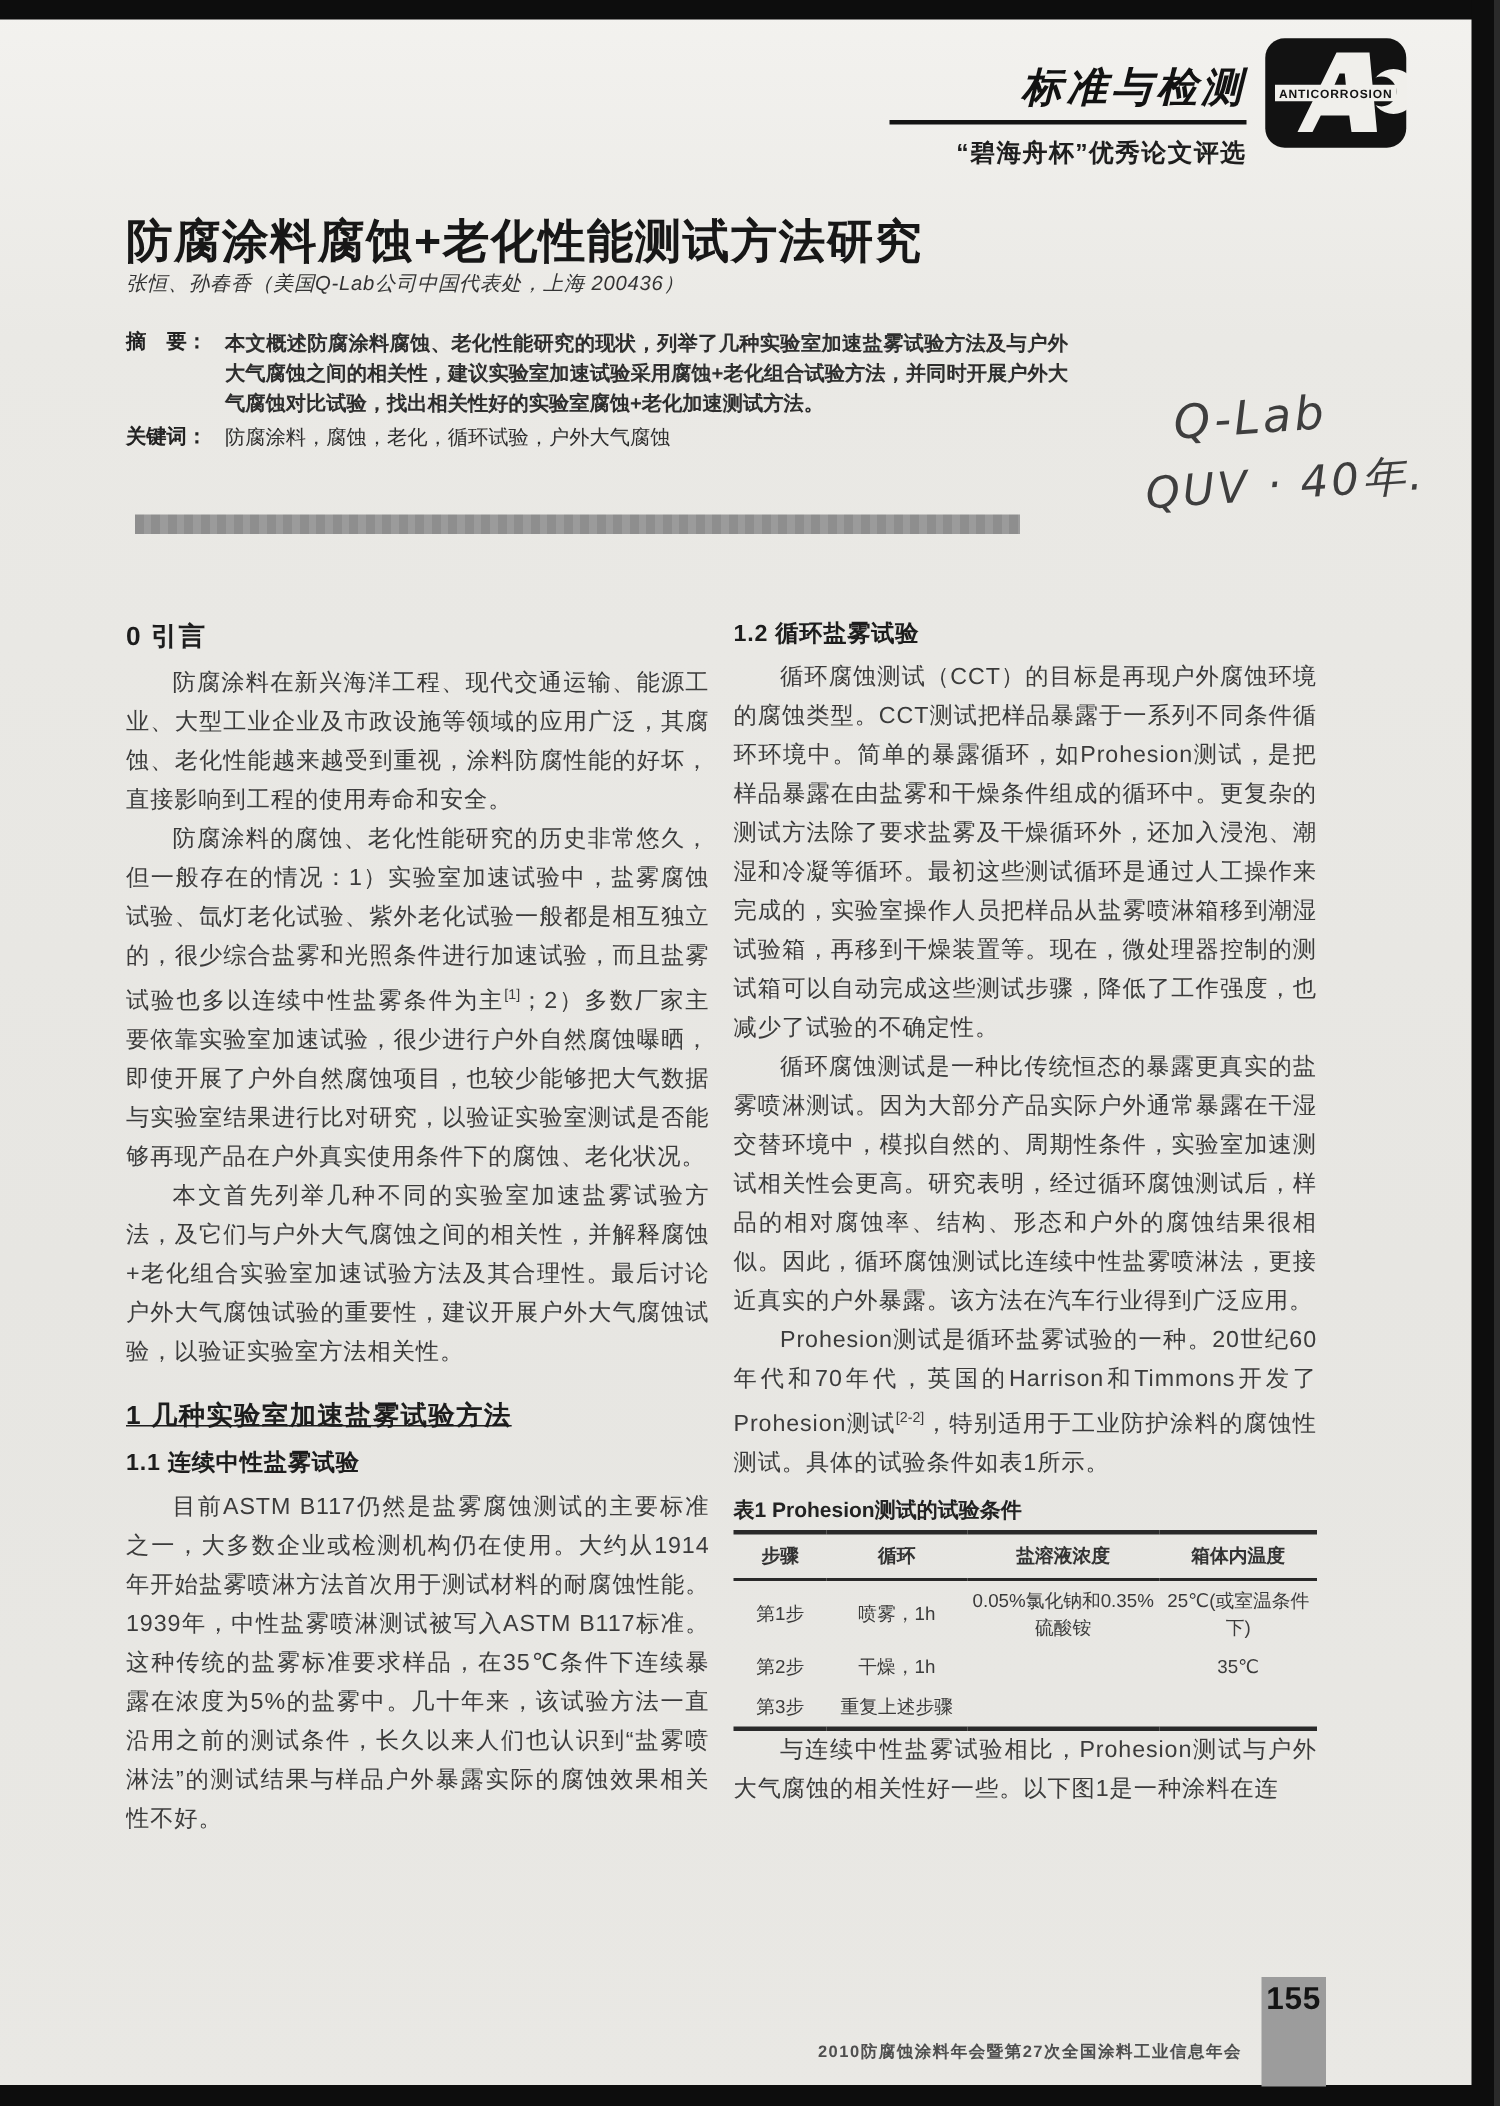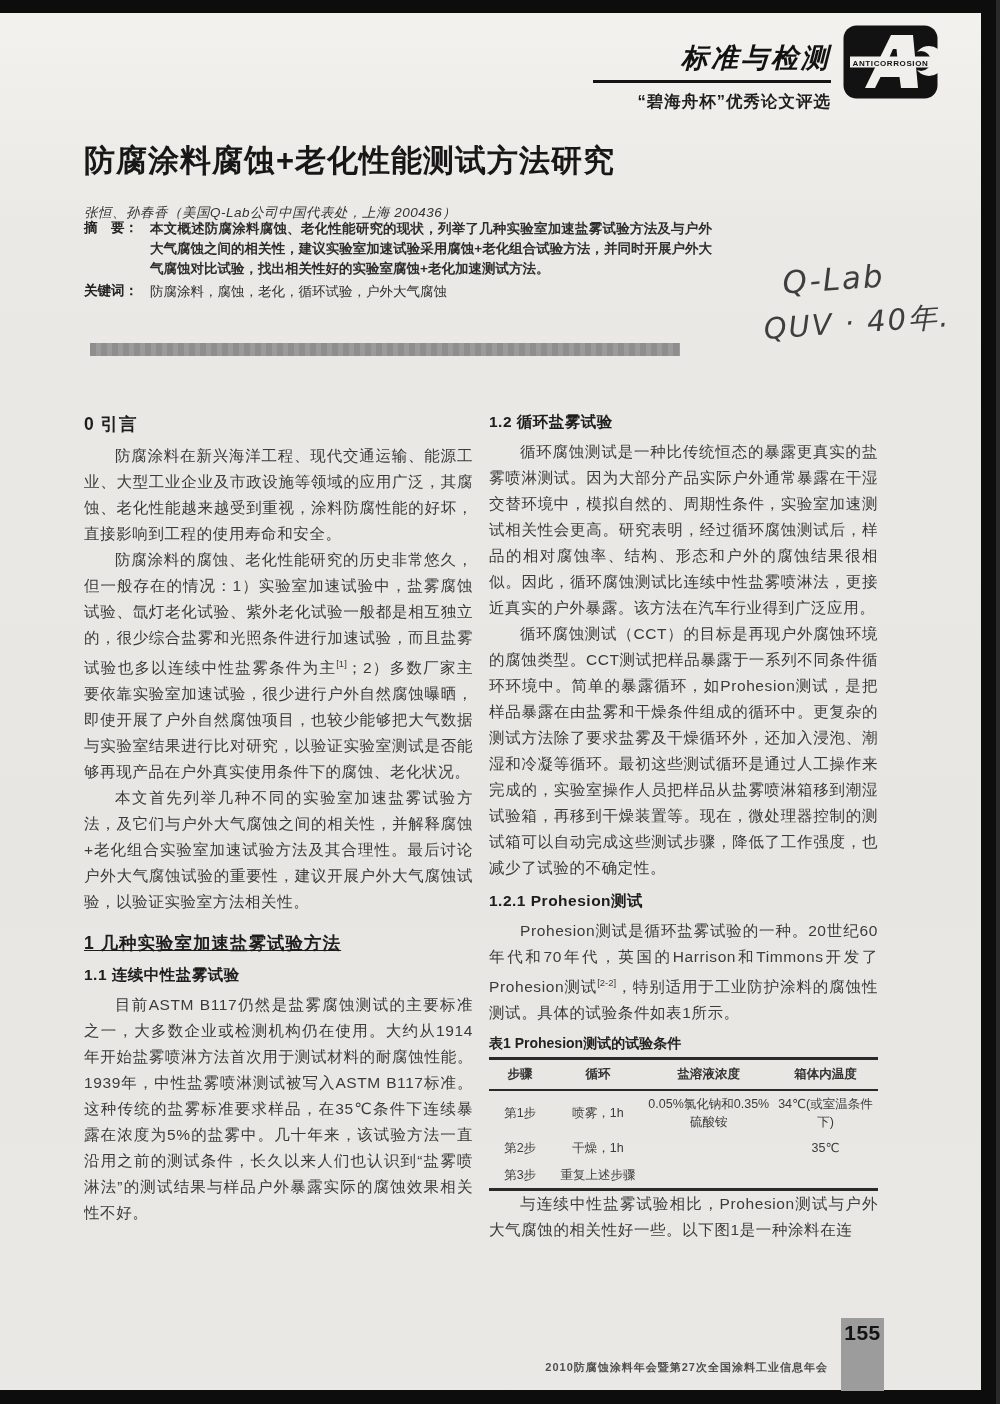--- a/index.html
+++ b/index.html
@@ -26,21 +26,21 @@
   .masthead-rule { width:238px; height:3px; background:#141414; margin:4px 0 8px auto; }
   .masthead-tagline { font-size:16.5px; font-weight:800; color:#1e1e1e; letter-spacing:1px; white-space:nowrap; }
   .logo-box { position:absolute; top:25px; right:58px; width:95px; height:74px; }
 
   
   .article-title {
     position:absolute; top:140px; left:84px; width:720px;
     font-size:31px; font-weight:800; color:#171717; letter-spacing:1px; white-space:nowrap;
   }
   .authors {
-    position:absolute; top:204px; left:84px;
+    position:absolute; top:180px; left:84px;
     font-size:13.5px; font-style:italic; color:#333; letter-spacing:0.5px;
   }
   .front-matter { position:absolute; top:219px; left:84px; width:628px; }
   .front-row { display:flex; margin-bottom:3px; }
   .front-label { flex:0 0 66px; font-weight:800; font-size:13.5px; color:#222; white-space:nowrap; }
   .front-text { flex:1; font-size:13.5px; line-height:20px; color:#2e2e2e; font-weight:600; text-align:justify; }
   .front-text.kw { font-weight:500; }
 
   
   .handwriting {
@@ -139,23 +139,22 @@
       <p class="body">防腐涂料在新兴海洋工程、现代交通运输、能源工业、大型工业企业及市政设施等领域的应用广泛，其腐蚀、老化性能越来越受到重视，涂料防腐性能的好坏，直接影响到工程的使用寿命和安全。</p>
       <p class="body"><span>防腐涂料的腐蚀、老化性能研究的历史非常悠久，但一般存在的情况：1）实验室加速试验中，盐雾腐蚀试验、氙灯老化试验、紫外老化试验一般都是相互独立的，很少综合盐雾和光照条件进行加速试验，而且盐雾试验也多以连续中性盐雾条件为主</span><sup class="ref">[1]</sup><span>；2）多数厂家主要依靠实验室加速试验，很少进行户外自然腐蚀曝晒，即使开展了户外自然腐蚀项目，也较少能够把大气数据与实验室结果进行比对研究，以验证实验室测试是否能够再现产品在户外真实使用条件下的腐蚀、老化状况。</span></p>
       <p class="body">本文首先列举几种不同的实验室加速盐雾试验方法，及它们与户外大气腐蚀之间的相关性，并解释腐蚀+老化组合实验室加速试验方法及其合理性。最后讨论户外大气腐蚀试验的重要性，建议开展户外大气腐蚀试验，以验证实验室方法相关性。</p>
       <div class="sec-major later">1 几种实验室加速盐雾试验方法</div>
       <div class="sec-minor">1.1 连续中性盐雾试验</div>
       <p class="body">目前ASTM B117仍然是盐雾腐蚀测试的主要标准之一，大多数企业或检测机构仍在使用。大约从1914年开始盐雾喷淋方法首次用于测试材料的耐腐蚀性能。1939年，中性盐雾喷淋测试被写入ASTM B117标准。这种传统的盐雾标准要求样品，在35℃条件下连续暴露在浓度为5%的盐雾中。几十年来，该试验方法一直沿用之前的测试条件，长久以来人们也认识到“盐雾喷淋法”的测试结果与样品户外暴露实际的腐蚀效果相关性不好。</p>
     </div>
 
     <div class="col">
       <div class="sec-minor first">1.2 循环盐雾试验</div>
+      <p class="body">循环腐蚀测试（CCT）的目标是再现户外腐蚀环境的腐蚀类型。CCT测试把样品暴露于一系列不同条件循环环境中。简单的暴露循环，如Prohesion测试，是把样品暴露在由盐雾和干燥条件组成的循环中。更复杂的测试方法除了要求盐雾及干燥循环外，还加入浸泡、潮湿和冷凝等循环。最初这些测试循环是通过人工操作来完成的，实验室操作人员把样品从盐雾喷淋箱移到潮湿试验箱，再移到干燥装置等。现在，微处理器控制的测试箱可以自动完成这些测试步骤，降低了工作强度，也减少了试验的不确定性。</p>
       <p class="body">循环腐蚀测试是一种比传统恒态的暴露更真实的盐雾喷淋测试。因为大部分产品实际户外通常暴露在干湿交替环境中，模拟自然的、周期性条件，实验室加速测试相关性会更高。研究表明，经过循环腐蚀测试后，样品的相对腐蚀率、结构、形态和户外的腐蚀结果很相似。因此，循环腐蚀测试比连续中性盐雾喷淋法，更接近真实的户外暴露。该方法在汽车行业得到广泛应用。</p>
-      <p class="body">循环腐蚀测试（CCT）的目标是再现户外腐蚀环境的腐蚀类型。CCT测试把样品暴露于一系列不同条件循环环境中。简单的暴露循环，如Prohesion测试，是把样品暴露在由盐雾和干燥条件组成的循环中。更复杂的测试方法除了要求盐雾及干燥循环外，还加入浸泡、潮湿和冷凝等循环。最初这些测试循环是通过人工操作来完成的，实验室操作人员把样品从盐雾喷淋箱移到潮湿试验箱，再移到干燥装置等。现在，微处理器控制的测试箱可以自动完成这些测试步骤，降低了工作强度，也减少了试验的不确定性。</p>
-      <div class="sec-minor">1.2.1 Prohesion测试</div>
       <p class="body"><span>Prohesion测试是循环盐雾试验的一种。20世纪60年代和70年代，英国的Harrison和Timmons开发了Prohesion测试</span><sup class="ref">[2-2]</sup><span>，特别适用于工业防护涂料的腐蚀性测试。具体的试验条件如表1所示。</span></p>
 
       <div class="table-caption">表1 Prohesion测试的试验条件</div>
       <table class="cond">
         <colgroup>
             <col style="width:16%">
             <col style="width:24%">
             <col style="width:33%">
             <col style="width:27%">
           </colgroup>
@@ -165,21 +164,21 @@
             <th>循环</th>
             <th>盐溶液浓度</th>
             <th>箱体内温度</th>
           </tr>
         </thead>
         <tbody>
           <tr>
             <td>第1步</td>
             <td>喷雾，1h</td>
             <td>0.05%氯化钠和0.35%硫酸铵</td>
-            <td>34℃(或室温条件下)</td>
+            <td>25℃(或室温条件下)</td>
           </tr>
           <tr>
             <td>第2步</td>
             <td>干燥，1h</td>
             <td></td>
             <td>35℃</td>
           </tr>
           <tr>
             <td>第3步</td>
             <td>重复上述步骤</td>

